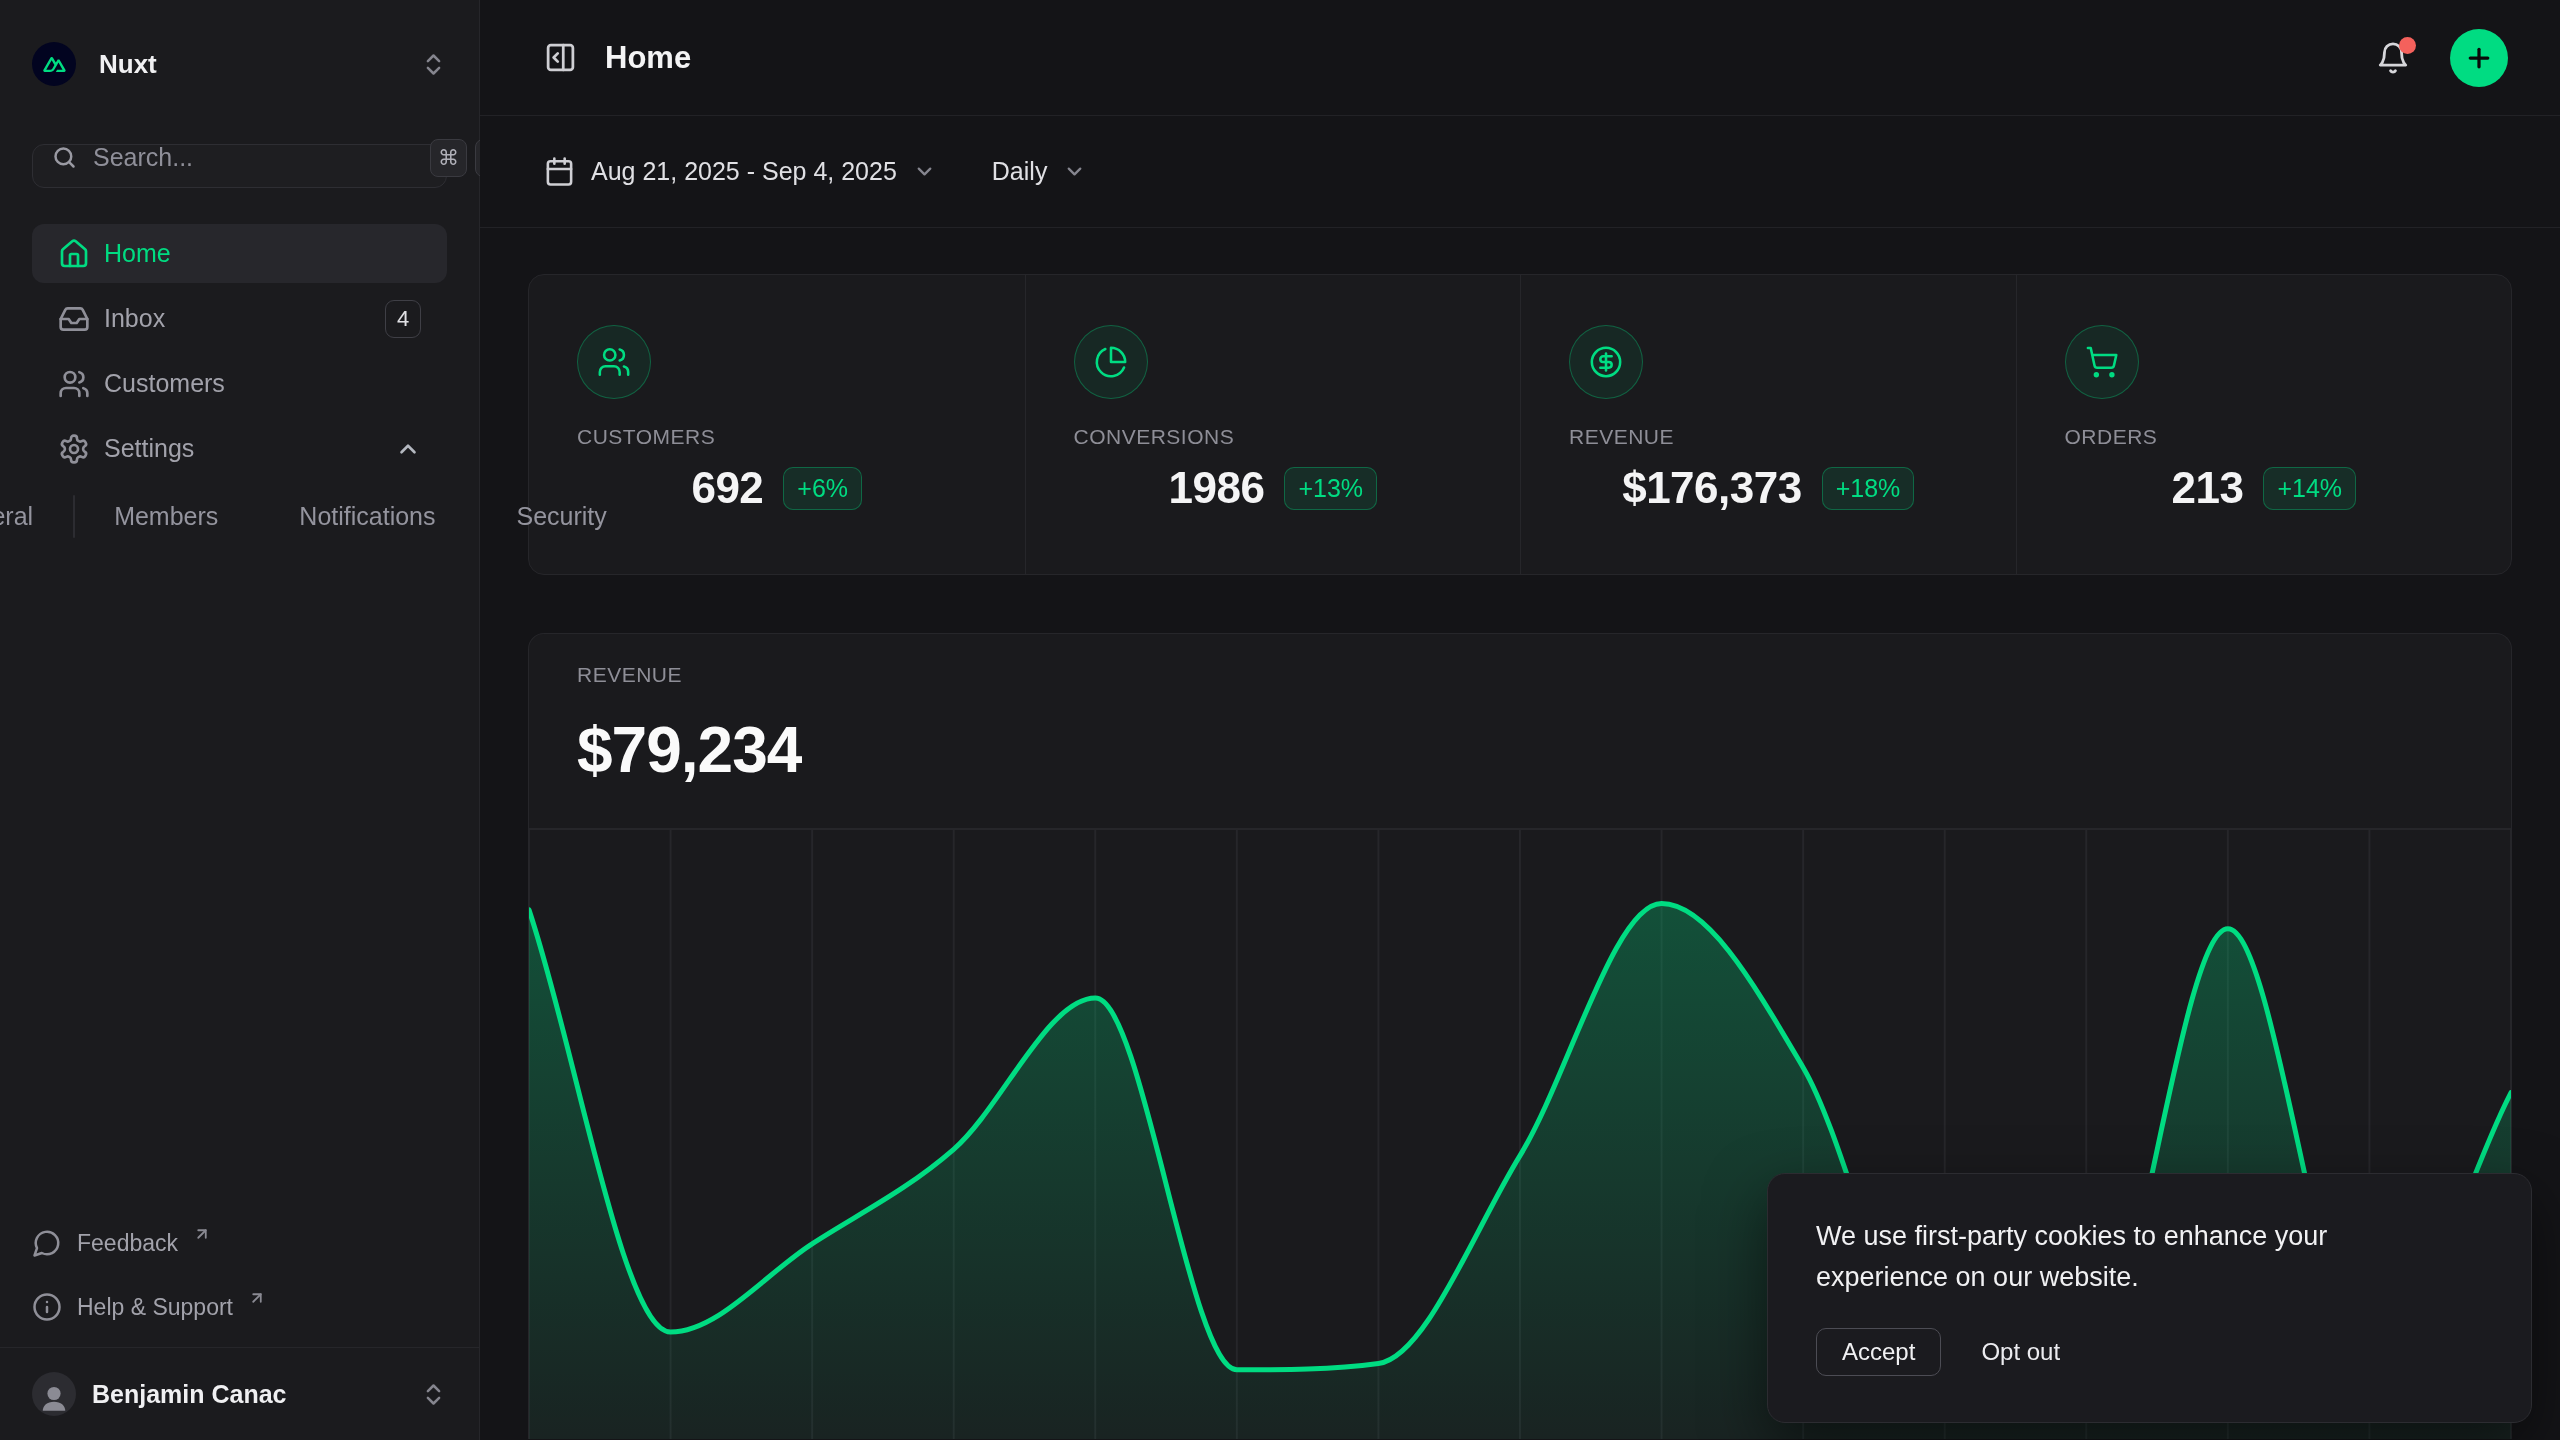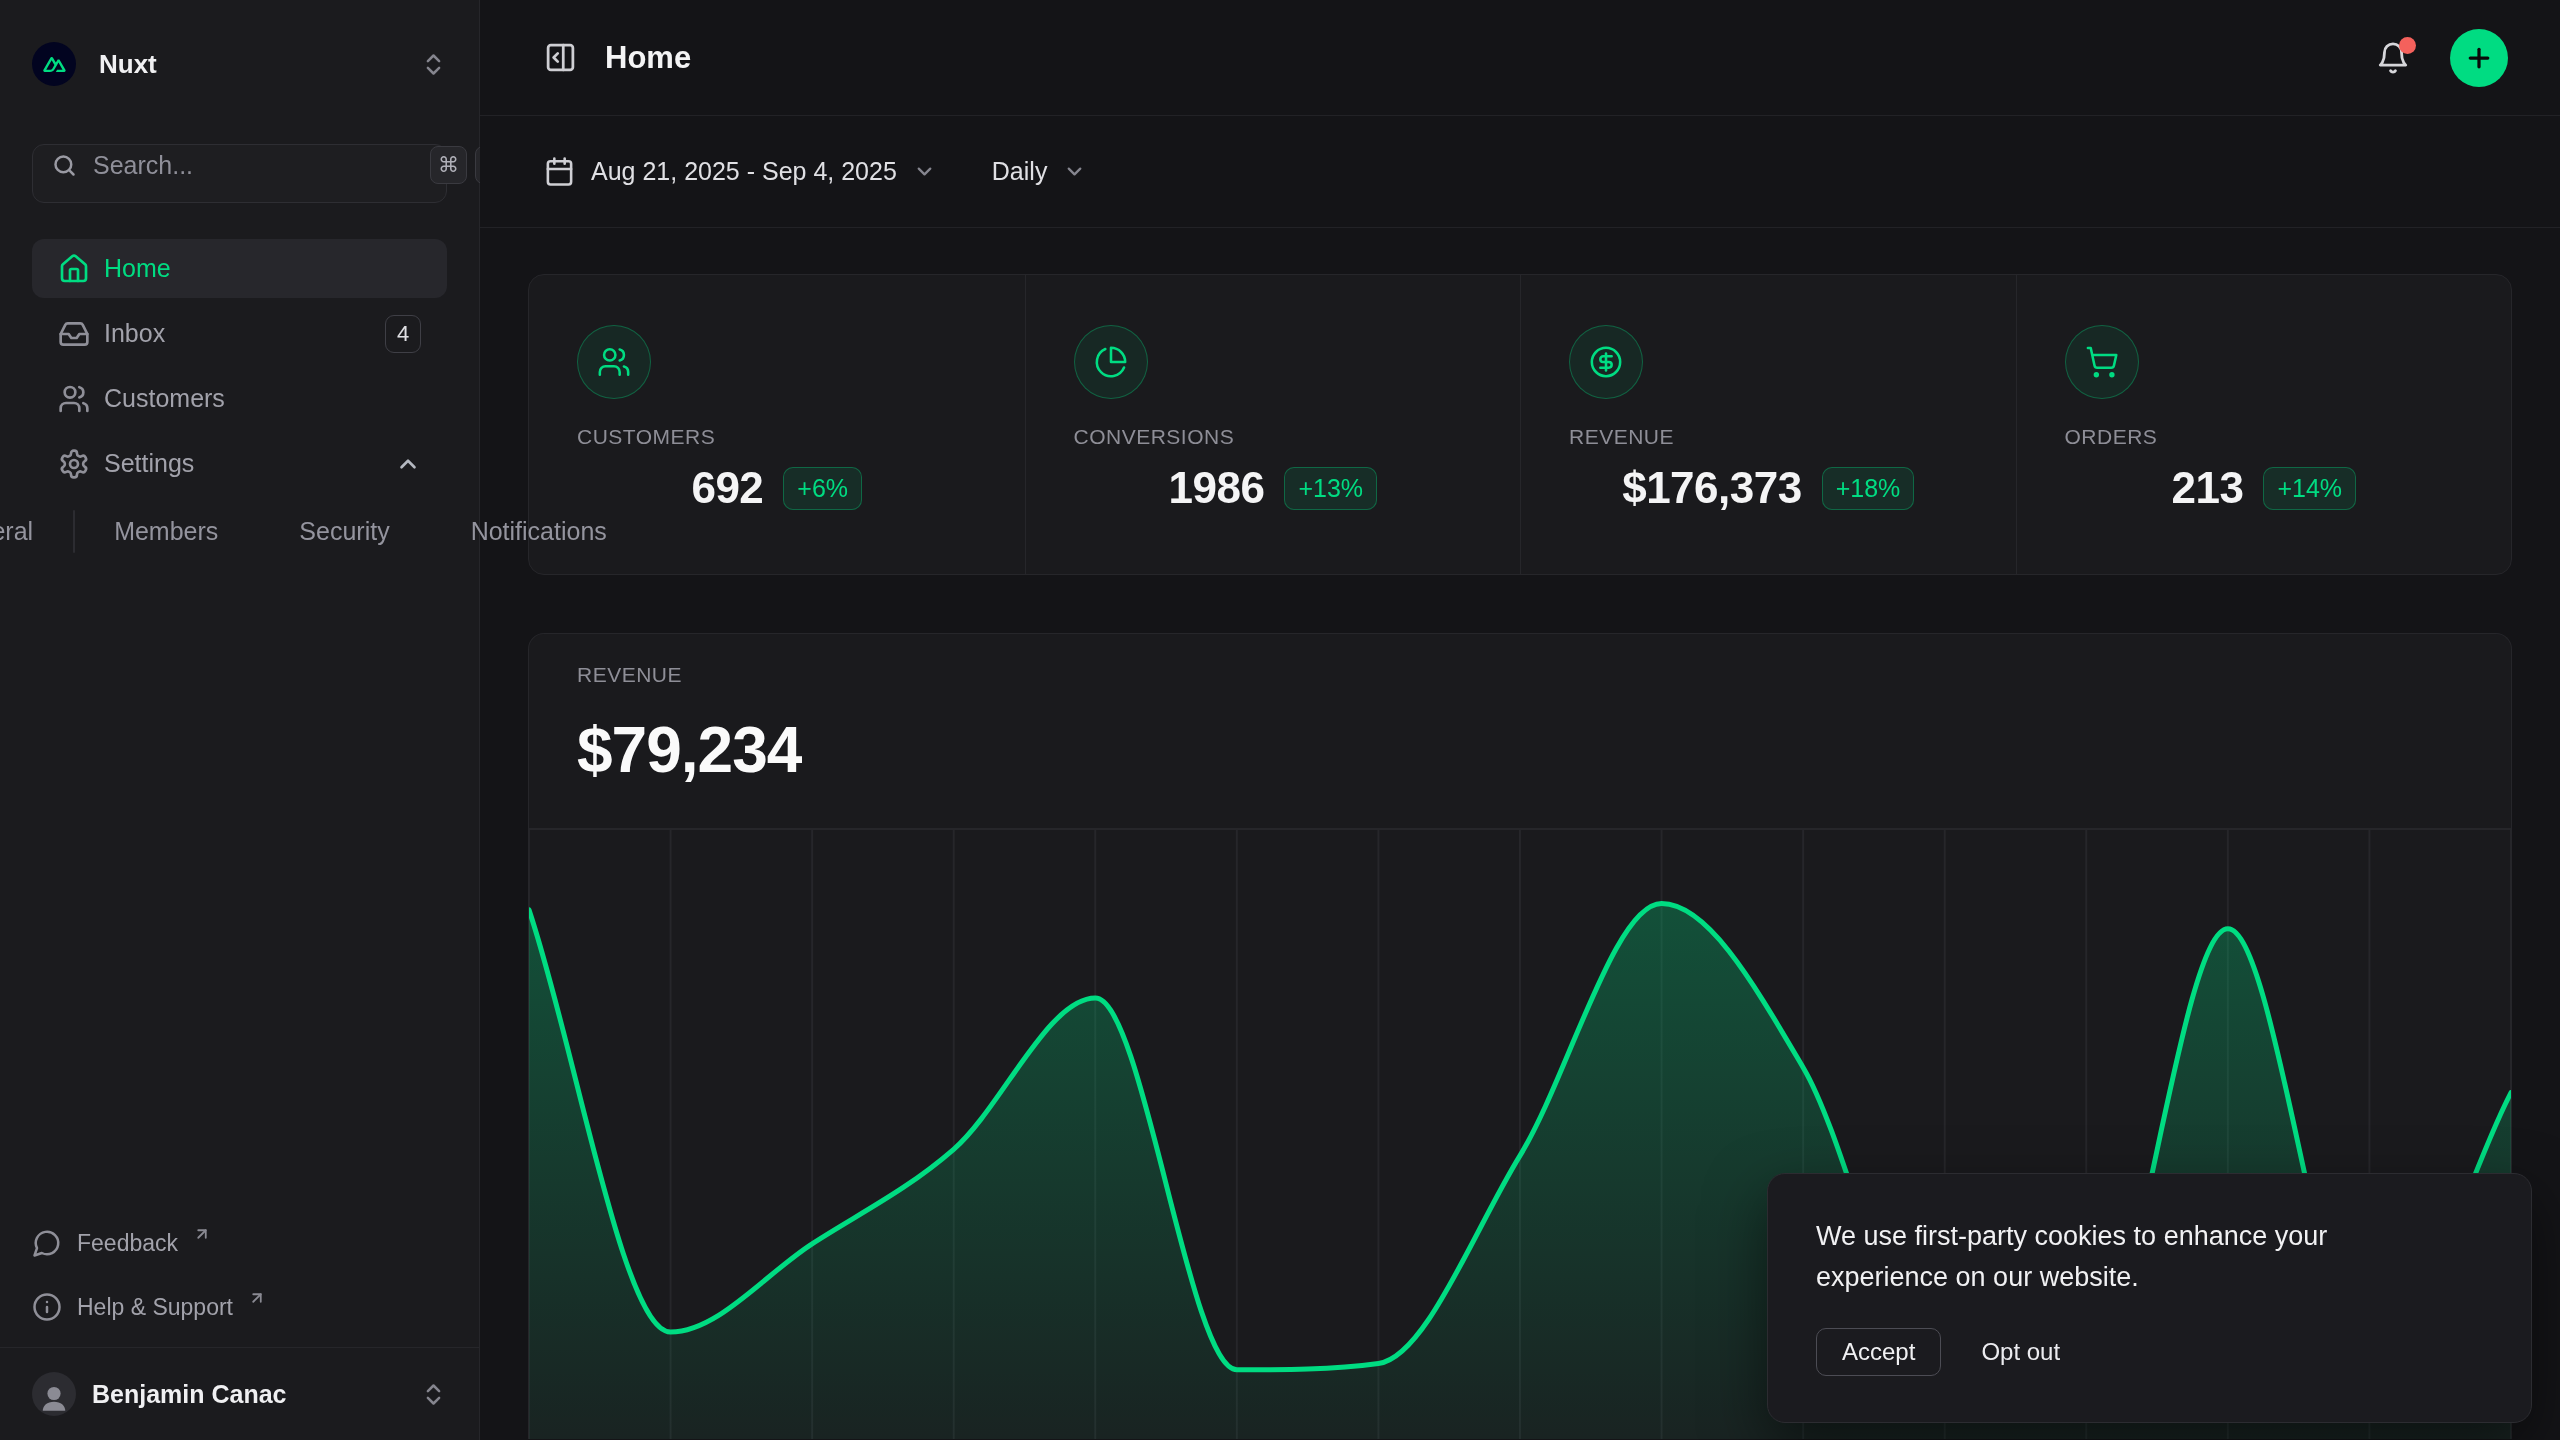--- a/index.html
+++ b/index.html
@@ -24,21 +24,21 @@
     padding:0 32px;
   }
   .ws-row { margin-top:36px; height:56px; display:flex; align-items:center; gap:23px; border-radius:12px; }
   .ws-logo { width:44px; height:44px; border-radius:50%; background:#020420; display:flex; align-items:center; justify-content:center; }
   .ws-name { font-size:26px; font-weight:700; color:#f0f0f2; }
   .ml-auto { margin-left:auto; }
   .icon-dim { color:#85858e; }
   .icon-light { color:#cfcfd4; }
 
   .search-box {
-    margin-top:52px; height:59px;
+    margin-top:52px; height:44px;
     border:1px solid #2e2e33; border-radius:12px; background:#1e1e21;
     display:flex; align-items:center; gap:15px; padding:0 12px 17px 18px;
     color:#9a9aa3;
   }
   .search-box input {
     flex:1; background:transparent; border:0; outline:none;
     font-size:25px; color:#d4d4d8; font-family:inherit;
   }
   .search-box input::placeholder { color:#8f8f99; }
   .kbd {
@@ -234,24 +234,24 @@
       </button>
 
       <div class="subnav">
         <button class="subnav-item">
             <span>General</span>
           </button>
         <button class="subnav-item">
             <span>Members</span>
           </button>
         <button class="subnav-item">
-            <span>Security</span>
+            <span>Notifications</span>
           </button>
         <button class="subnav-item">
-            <span>Notifications</span>
+            <span>Security</span>
           </button>
       </div>
     </nav>
 
     <div class="spacer"></div>
 
     <div class="footer-links">
       <button class="footer-link">
         <span class="nicon">
           <svg width="30" height="30" viewBox="0 0 24 24" fill="none" stroke="#8f8f98" stroke-width="2" stroke-linecap="round" stroke-linejoin="round">

